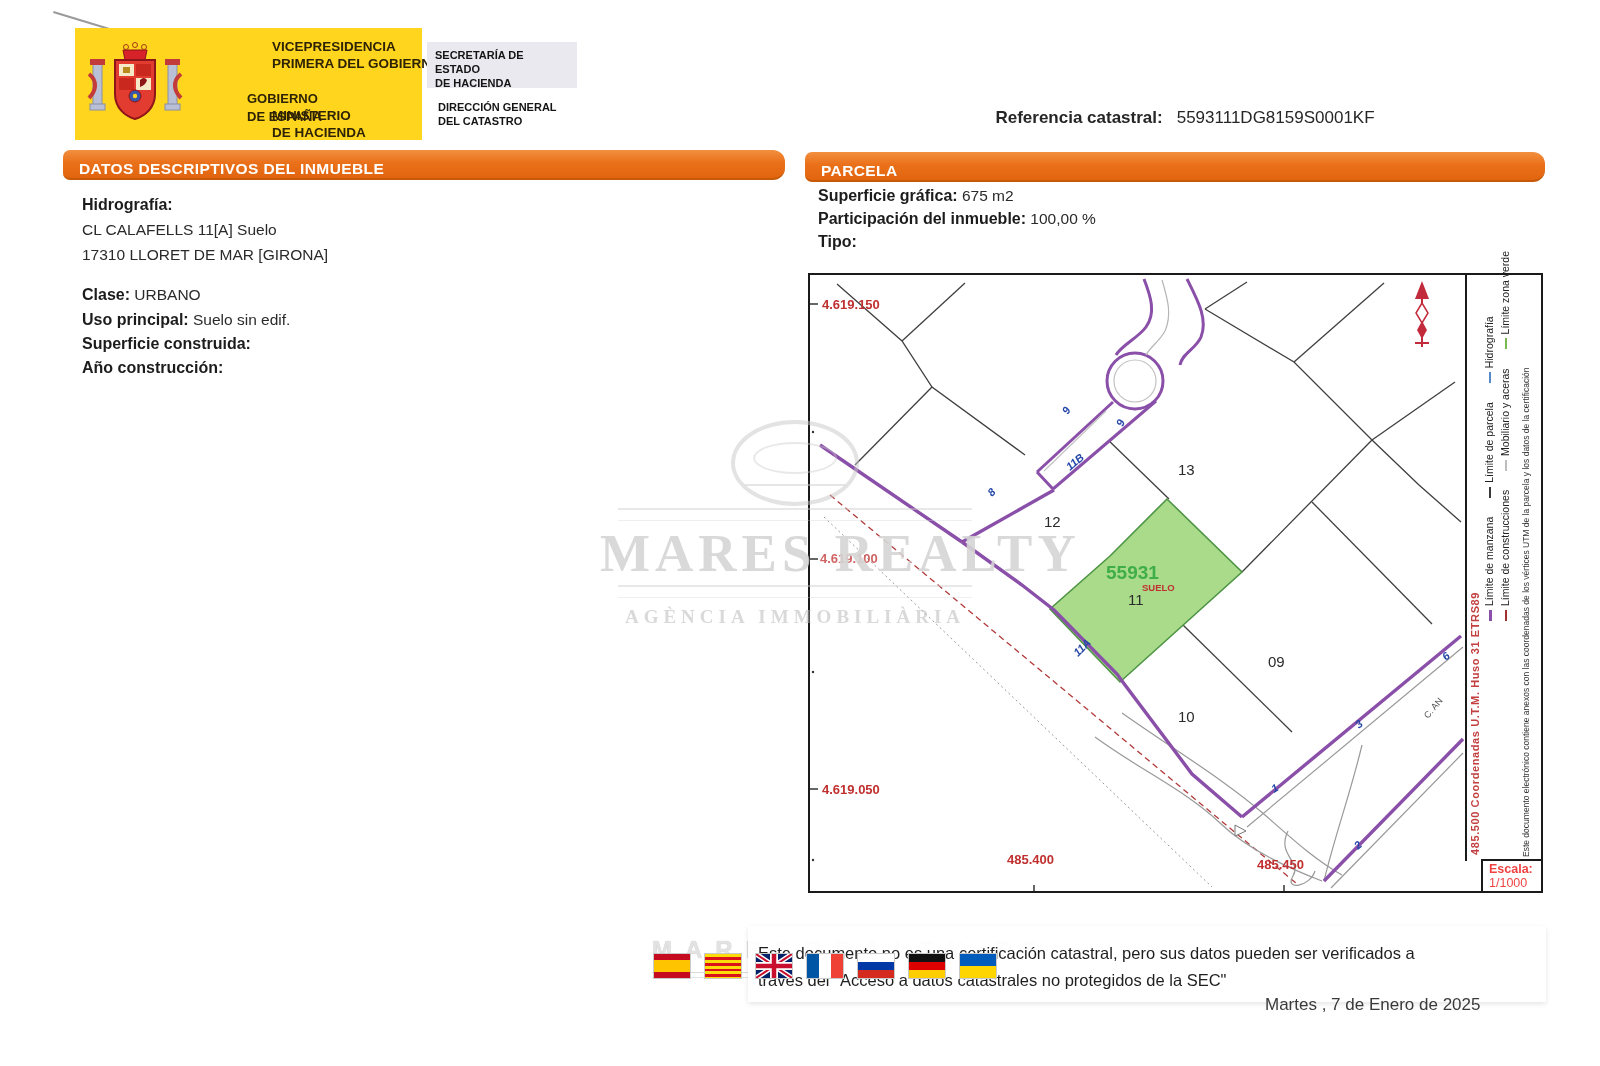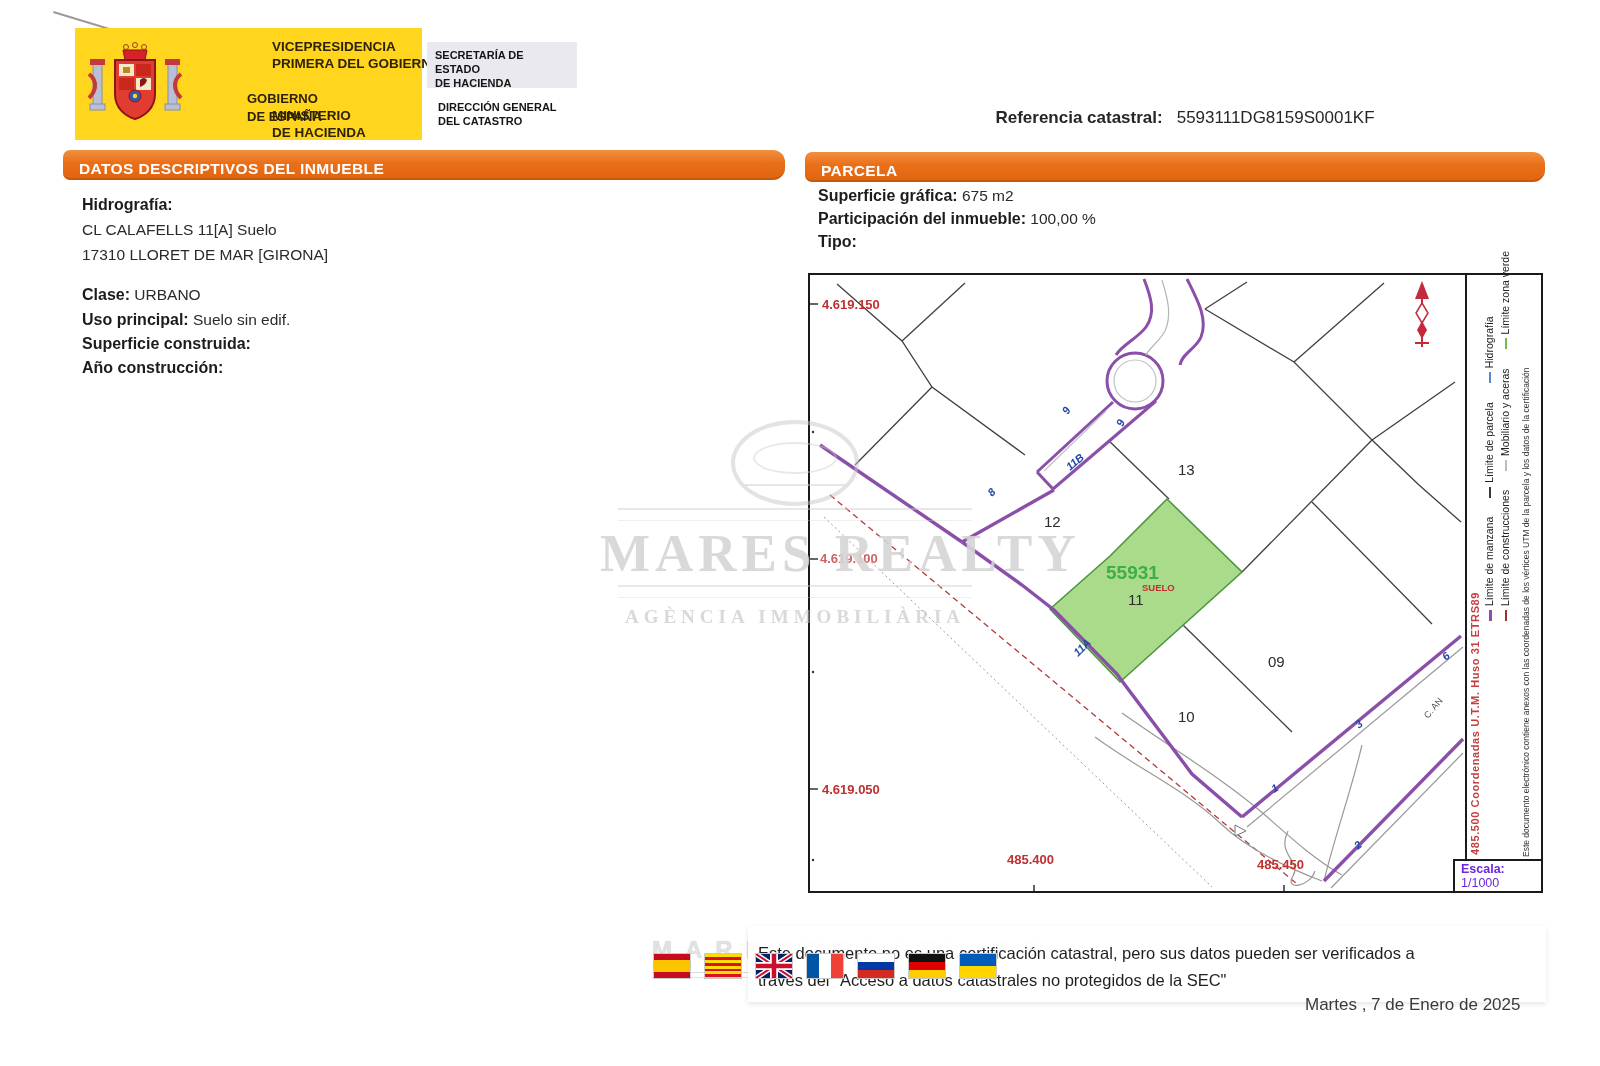--- a/index.html
+++ b/index.html
@@ -41,22 +41,22 @@
   .lg-row .ent{margin-right:16px;}
   .sym{display:inline-block;width:11px;height:3px;margin-right:4px;vertical-align:middle;}
   .sym-manzana{background:#8A4FA8;}
   .sym-parcela{background:#3a3a3a;height:2px;}
   .sym-hidro{background:#5588cc;height:2px;}
   .sym-constr{background:#A03030;height:2px;}
   .sym-mobil{background:#bdbdbd;height:2px;}
   .sym-verde{background:#79b84f;height:2px;}
   #lg-red{position:absolute;left:6px;top:2px;font-weight:bold;font-size:11px;letter-spacing:.6px;color:#C24040;white-space:nowrap;}
   #lg-disc{position:absolute;left:4px;top:54px;width:578px;font-size:8.5px;color:#333;white-space:nowrap;}
-  #escala-box{position:absolute;right:0;bottom:0;width:88px;height:32px;border-left:2px solid #1a1a1a;border-top:2px solid #1a1a1a;
-              box-sizing:border-box;background:#fff;padding:1px 0 0 6px;font-size:12.5px;line-height:14px;color:#6d28d9;}
+  #escala-box{position:absolute;right:0;bottom:0;width:60px;height:32px;border-left:2px solid #1a1a1a;border-top:2px solid #1a1a1a;
+              box-sizing:border-box;background:#fff;padding:1px 0 0 6px;font-size:12.5px;line-height:14px;color:#ef4444;}
   #escala-box .el{font-weight:bold;}
   
   #wm-center{left:600px;top:420px;width:390px;text-align:center;color:rgba(185,185,185,.55);pointer-events:none;z-index:5;}
   #wm-crest{width:120px;height:78px;border:4px solid rgba(200,200,200,.5);border-radius:50%;margin:0 auto 2px auto;position:relative;}
   #wm-crest:before{content:"";position:absolute;left:18px;top:18px;right:18px;bottom:28px;border:2px solid rgba(205,205,205,.45);border-radius:50%;}
   #wm-crest:after{content:"";position:absolute;left:10px;right:10px;bottom:16px;height:2px;background:rgba(205,205,205,.5);}
   .wm-flourish{height:10px;border-top:2px solid rgba(205,205,205,.45);border-bottom:1px solid rgba(210,210,210,.35);margin:2px 18px;}
   #wm-name{font-family:"Liberation Serif",serif;font-weight:bold;font-size:53px;letter-spacing:5px;white-space:nowrap;
            text-shadow:0 0 1px rgba(255,255,255,.8);}
   #wm-sub{font-family:"Liberation Serif",serif;font-weight:bold;font-size:19px;letter-spacing:5px;margin-top:8px;}
@@ -69,21 +69,21 @@
               box-shadow:0 2px 5px rgba(0,0,0,.10);z-index:2;padding:14px 0 0 10px;box-sizing:border-box;
               font-size:16.5px;line-height:27px;color:#1f1f1f;}
   #flags{left:653px;top:953px;z-index:3;display:flex;gap:13px;}
   .flag{width:38px;height:26px;border:1px solid #c9c9c9;box-sizing:border-box;}
   .flag-spain{background:linear-gradient(180deg,#c60b1e 0 25%,#ffc400 25% 75%,#c60b1e 75%);}
   .flag-catalonia{background:repeating-linear-gradient(180deg,#fcdd09 0 2.9px,#da121a 2.9px 5.8px);}
   .flag-france{background:linear-gradient(90deg,#0055a4 0 33%,#fff 33% 66%,#ef4135 66%);}
   .flag-russia{background:linear-gradient(180deg,#fff 0 33%,#0039a6 33% 66%,#d52b1e 66%);}
   .flag-germany{background:linear-gradient(180deg,#111 0 33%,#dd0000 33% 66%,#ffce00 66%);}
   .flag-ukraine{background:linear-gradient(180deg,#005bbb 0 50%,#ffd500 50%);}
-  #date-line{left:1265px;top:995px;font-size:17px;color:#3a3a3a;z-index:3;margin-left:40px;}
+  #date-line{left:1265px;top:995px;font-size:17px;color:#3a3a3a;z-index:3;}
 </style>
 </head>
 <body>
 
 <div id="page">
 
   <div class="abs" id="scan-fold"></div>
 
   <div class="abs" id="logo-box">
     <svg width="100" height="100" style="position:absolute;left:10px;top:6px;" viewBox="0 0 100 100">

